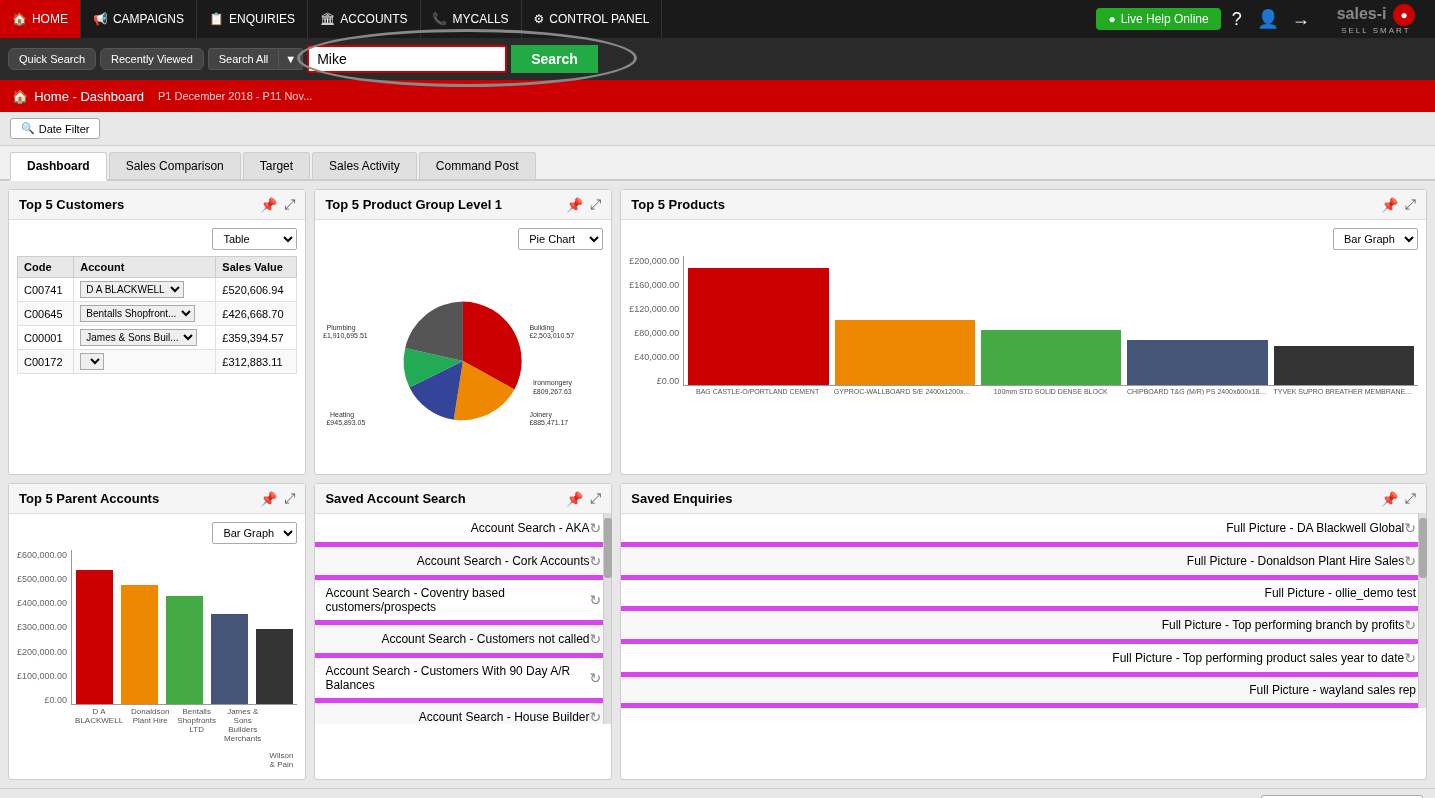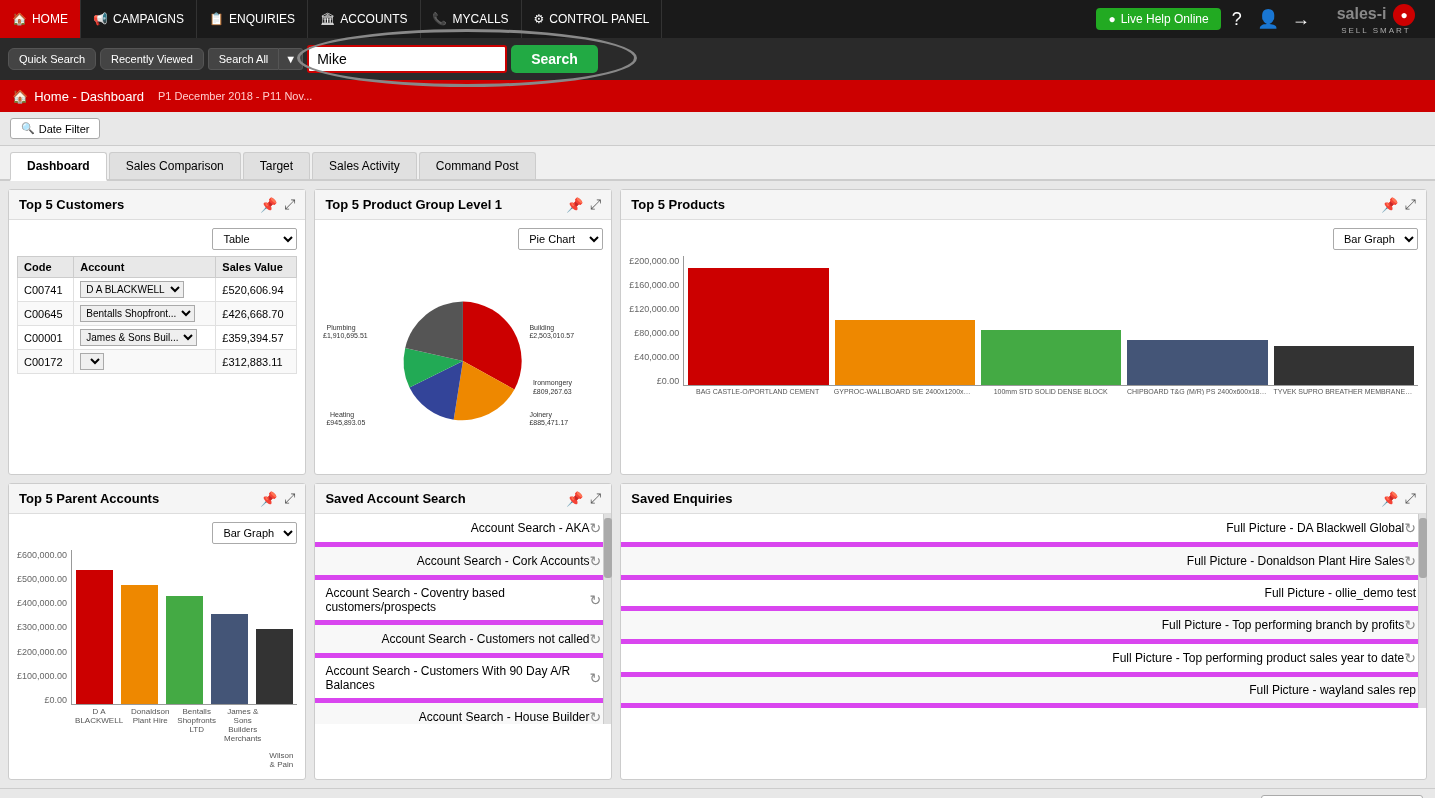--- a/index.html
+++ b/index.html
@@ -84,21 +84,21 @@
       border-radius: 3px;
       padding: 4px 8px;
       font-size: 14px;
       width: 200px;
       outline: none;
     }
     .search-btn {
       background: #22aa44;
       color: #fff;
       border: none;
-      border-radius: 5px;
+      border-radius: 0;
       padding: 6px 20px;
       font-size: 14px;
       font-weight: bold;
       cursor: pointer;
       margin-left: 4px;
     }
     .ticker-text {
       color: #ccc;
       font-size: 11px;
       margin-left: 10px;

